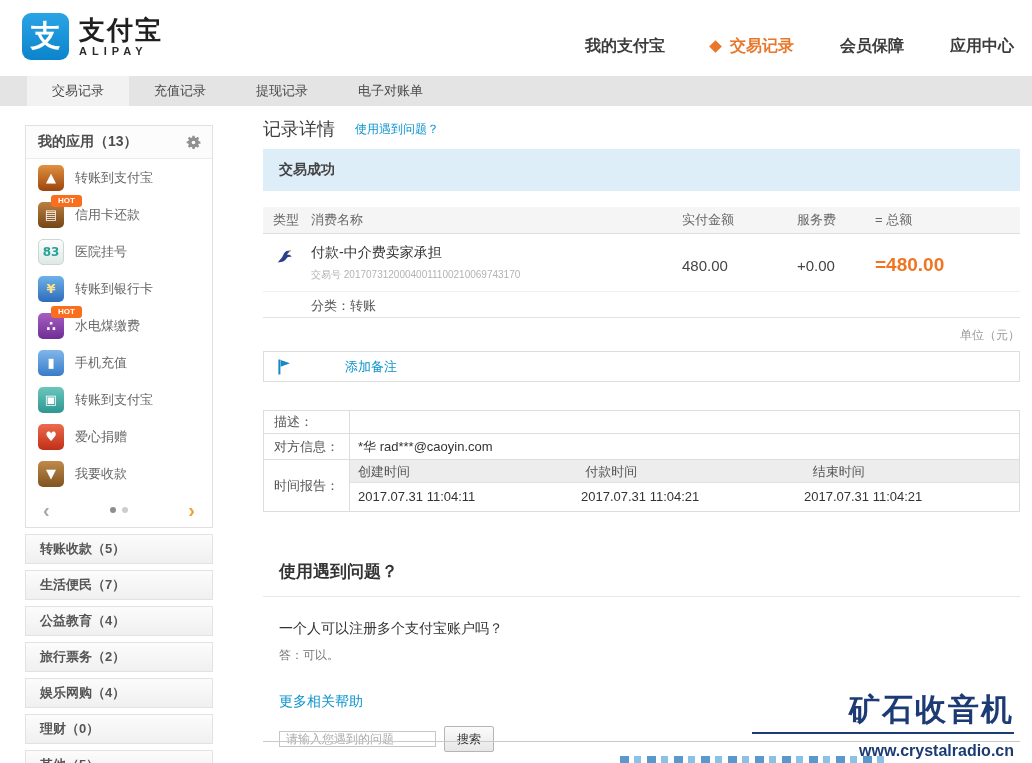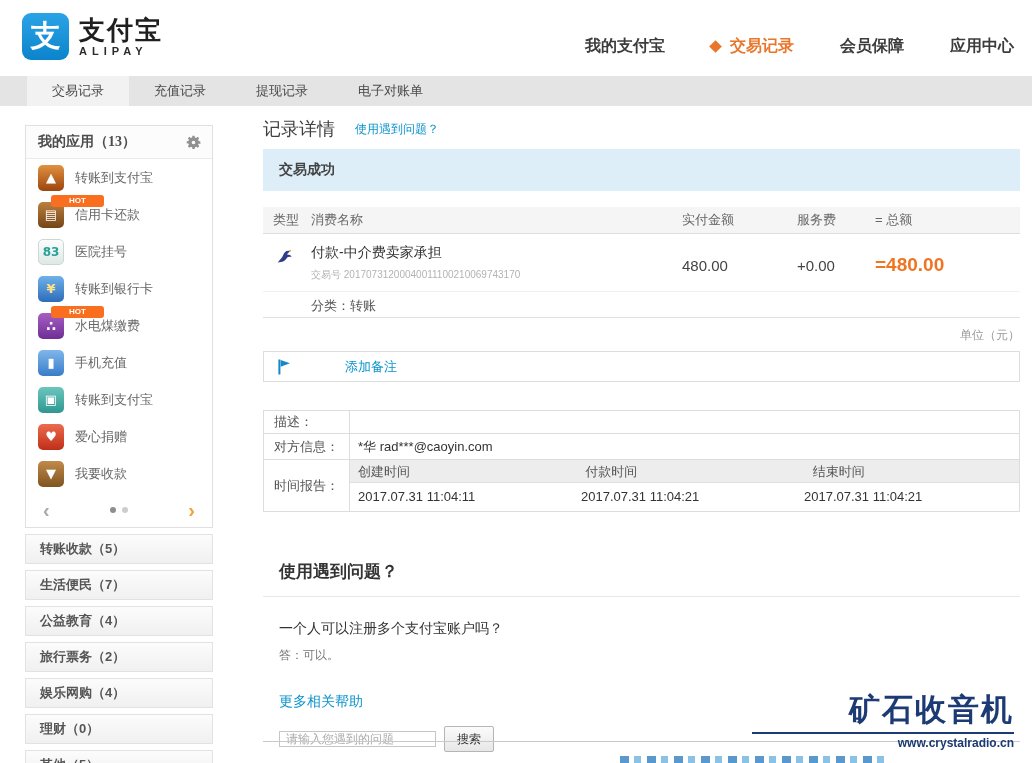--- a/index.html
+++ b/index.html
@@ -23,28 +23,28 @@
   
   .tabbar { position:absolute; top:76px; left:0; width:100%; height:30px; background:#e4e4e4; display:flex; padding-left:27px; }
   .tab { line-height:30px; padding:0 25px; font-size:13px; color:#4a4a4a; cursor:pointer; }
   .tab.active { background:#f2f2f2; }
 
   
   .sidebar { position:absolute; left:25px; top:125px; width:188px; }
   .apps-panel { border:1px solid #e0e0e0; background:#fff; }
   .apps-header { height:33px; display:flex; align-items:center; justify-content:space-between; padding:0 10px 0 12px;
     border-bottom:1px solid #ececec; background:#fcfcfc; }
-  .apps-title { font-size:14px; font-weight:bold; color:#4d4d4d;font-family:Liberation Serif, serif; }
+  .apps-title { font-size:14px; font-weight:bold; color:#4d4d4d; }
   .gear { width:17px; height:17px; cursor:pointer; }
   .app-item { height:37px; display:flex; align-items:center; padding-left:12px; cursor:pointer; }
   .app-icon { position:relative; width:26px; height:26px; border-radius:5px; margin-right:11px; flex:none;
     display:flex; align-items:center; justify-content:center; }
   .app-icon i { font-style:normal; font-family:"DejaVu Sans",sans-serif; font-size:13px; color:#fff; line-height:1; }
   .hot { position:absolute; top:-7px; left:13px; background:#f96f1f; color:#fff; font-size:8px; font-weight:bold;
-    line-height:10px; padding:1px 18px; border-radius:3px; font-style:normal; }
+    line-height:10px; padding:1px 7px; border-radius:3px; font-style:normal; }
   .app-label { font-size:13px; color:#666; white-space:nowrap; }
   .ic0 { background:linear-gradient(180deg,#e0913f,#9c450e); }
   .ic1 { background:linear-gradient(180deg,#bb8040,#744516); }
   .ic2 { background:linear-gradient(180deg,#fdfdfd,#dde9e5); border:1px solid #ccd6d2; }
   .ic2 i { color:#2aa198; font-weight:bold; font-size:12px; }
   .ic3 { background:linear-gradient(180deg,#6fb1e8,#2d6cbb); }
   .ic3 i { color:#ffe08a; font-weight:bold; }
   .ic4 { background:linear-gradient(180deg,#a85ec2,#6e2e95); }
   .ic4 i { font-weight:bold; font-size:14px; }
   .ic5 { background:linear-gradient(180deg,#7fb7ea,#3a7cc9); }
@@ -117,21 +117,21 @@
   .search-btn { margin-left:8px; height:26px; padding:0 12px; background:linear-gradient(180deg,#fbfbfb,#e7e7e7);
     border:1px solid #b5b5b5; border-radius:2px; font-size:12px; color:#333; cursor:pointer;
     font-family:"Liberation Sans","DejaVu Sans",sans-serif; }
 
   .bottom-divider { position:absolute; left:263px; top:741px; width:757px; border-top:1px solid #c9c9c9; }
 
   
   .wm { position:absolute; right:18px; top:691px; width:262px; text-align:right; color:#1c3a73; }
   .wm-title { font-size:31px; font-weight:bold; letter-spacing:2px; line-height:38px; white-space:nowrap; }
   .wm-line { border-top:2px solid #1c3a73; margin-top:3px; }
-  .wm-url { font-size:12px; font-weight:bold; margin-top:2px; }
+  .wm-url { font-size:16px; font-weight:bold; margin-top:8px; }
   .clip-frag { position:absolute; left:620px; top:756px; width:268px; height:7px; opacity:.8;
     background:repeating-linear-gradient(90deg,#2f7fc0 0 9px, transparent 9px 14px, #6db3e0 14px 21px, transparent 21px 27px); }
 </style>
 </head>
 <body>
 
 <div class="page">
 
   <div class="hdr">
     <div class="logo">

